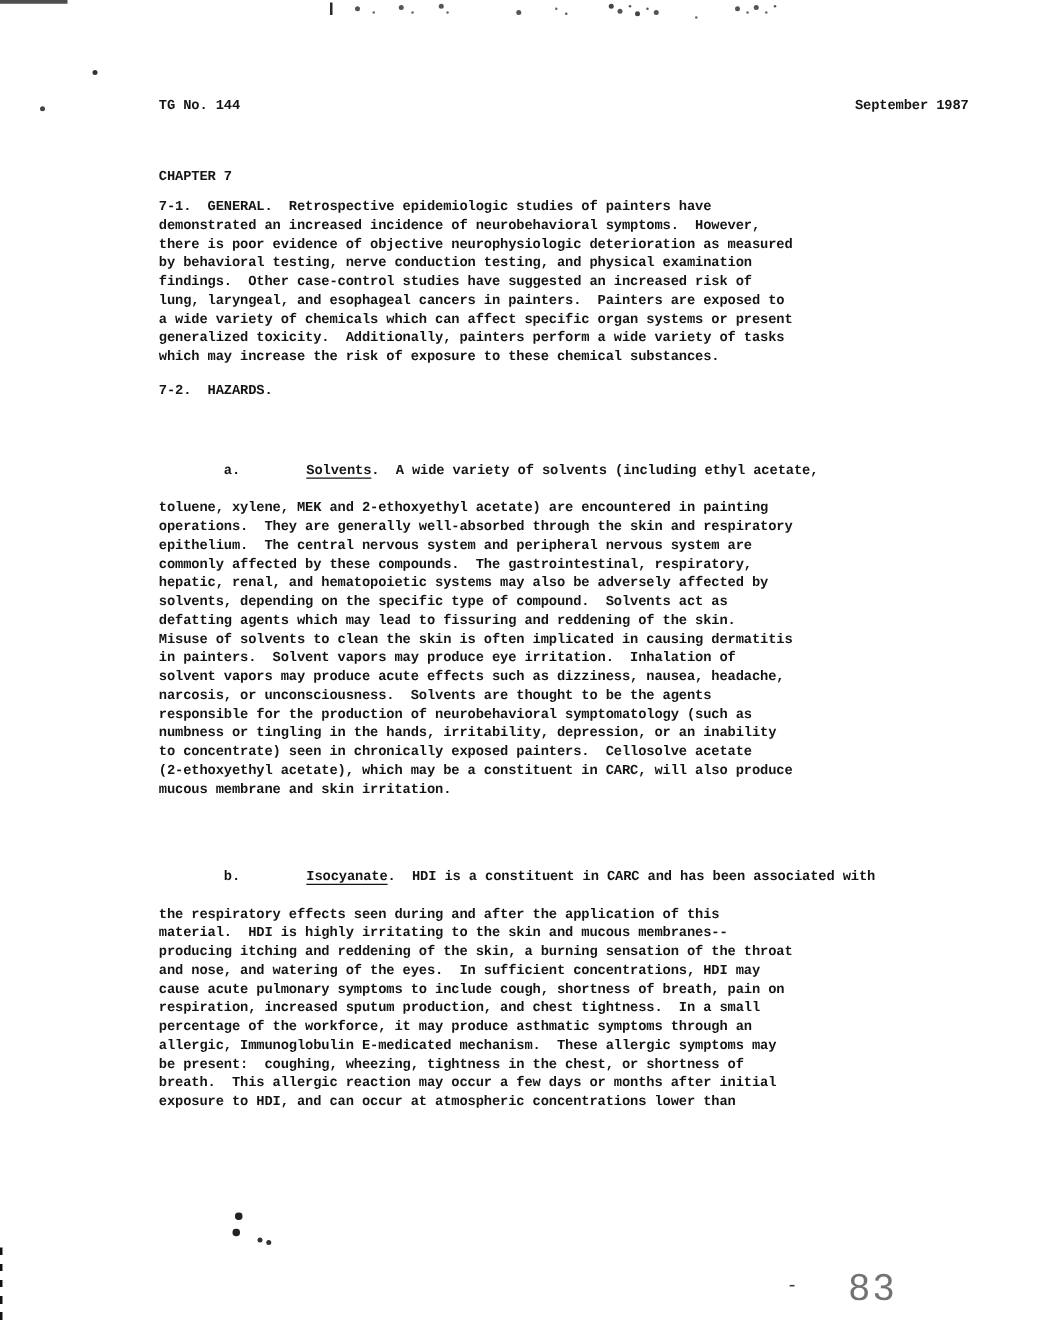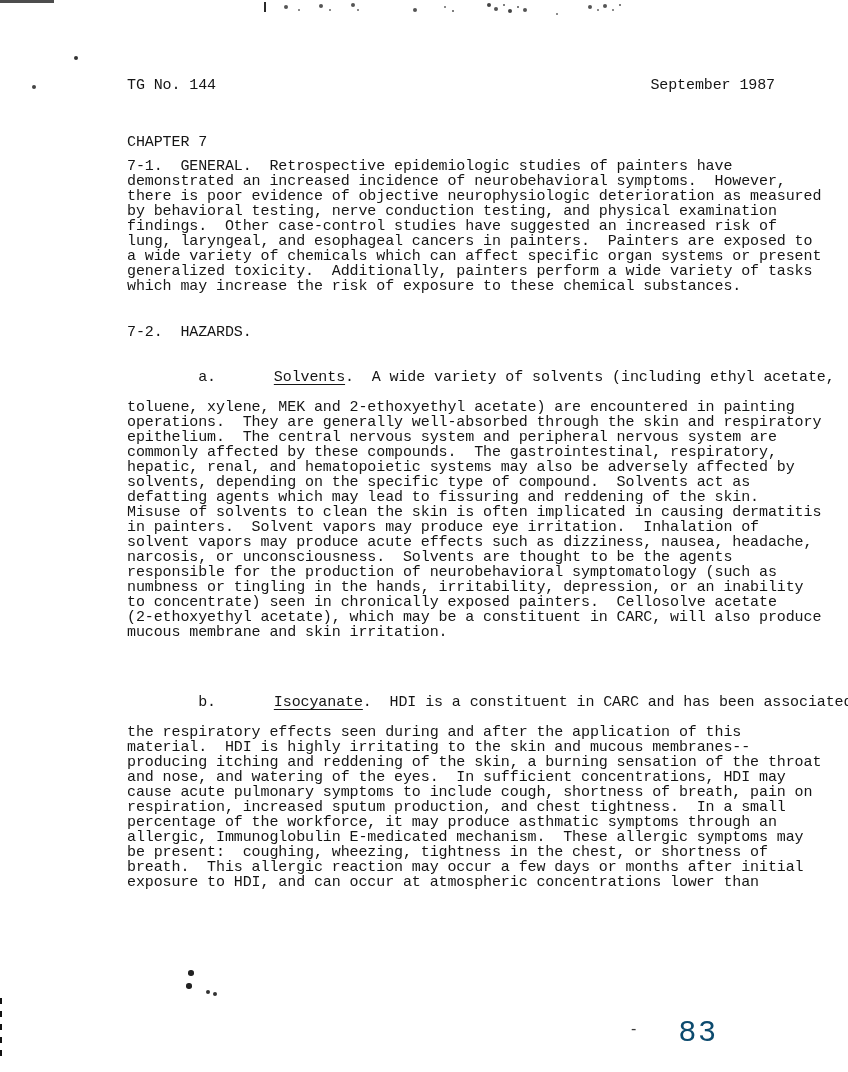--- a/index.html
+++ b/index.html
@@ -6,49 +6,49 @@
   .page{
     position:relative;
     width:848px;height:1072px;
     background:#ffffff;
     overflow:hidden;
     font-family:"Liberation Mono","DejaVu Sans Mono",monospace;
     color:#151515;
   }
   .mono{
     font-family:"Liberation Mono","DejaVu Sans Mono",monospace;
-    font-weight:400;
-    font-size:15px;
+    font-weight:700;
+    font-size:11px;
     line-height:15px;
     white-space:pre;
     letter-spacing:-0.1px;
   }
   .abs{position:absolute;}
   .header-row{
     position:absolute;left:127px;top:78px;width:648px;
     display:flex;justify-content:space-between;
   }
   .chapter{
     position:absolute;left:127px;top:105px;width:648px;
     text-align:left;
   }
   .block{position:absolute;left:127px;}
   .para71{top:159px;}
-  .h72{top:325px;}
+  .h72{top:306px;}
   .secA{top:355px;}
   .secB{top:680px;}
   .u{text-decoration:underline;text-underline-offset:3px;margin-left:40px;}
   .body-lines{display:block;}
   .footer-page{
     position:absolute;left:127px;top:906px;width:648px;text-align:center;
   }
   .stamp-num{
     position:absolute;left:679px;top:1014px;
     font-family:"Liberation Sans","DejaVu Sans",sans-serif;
-    font-size:30px;font-weight:400;letter-spacing:3px;color:#0c4a6e;
+    font-size:30px;font-weight:400;letter-spacing:3px;color:#737373;
   }
   .stamp-dash{
     position:absolute;left:631px;top:1020px;
     font-family:"Liberation Sans",sans-serif;
     font-size:16px;color:#3a3a3a;
   }
   
   .strip-top-left{left:0;top:0;width:54px;height:3px;background:#4d4d4d;}
   .tick-top{left:264px;top:2px;width:2px;height:10px;background:#2a2a2a;}
   .dots{

